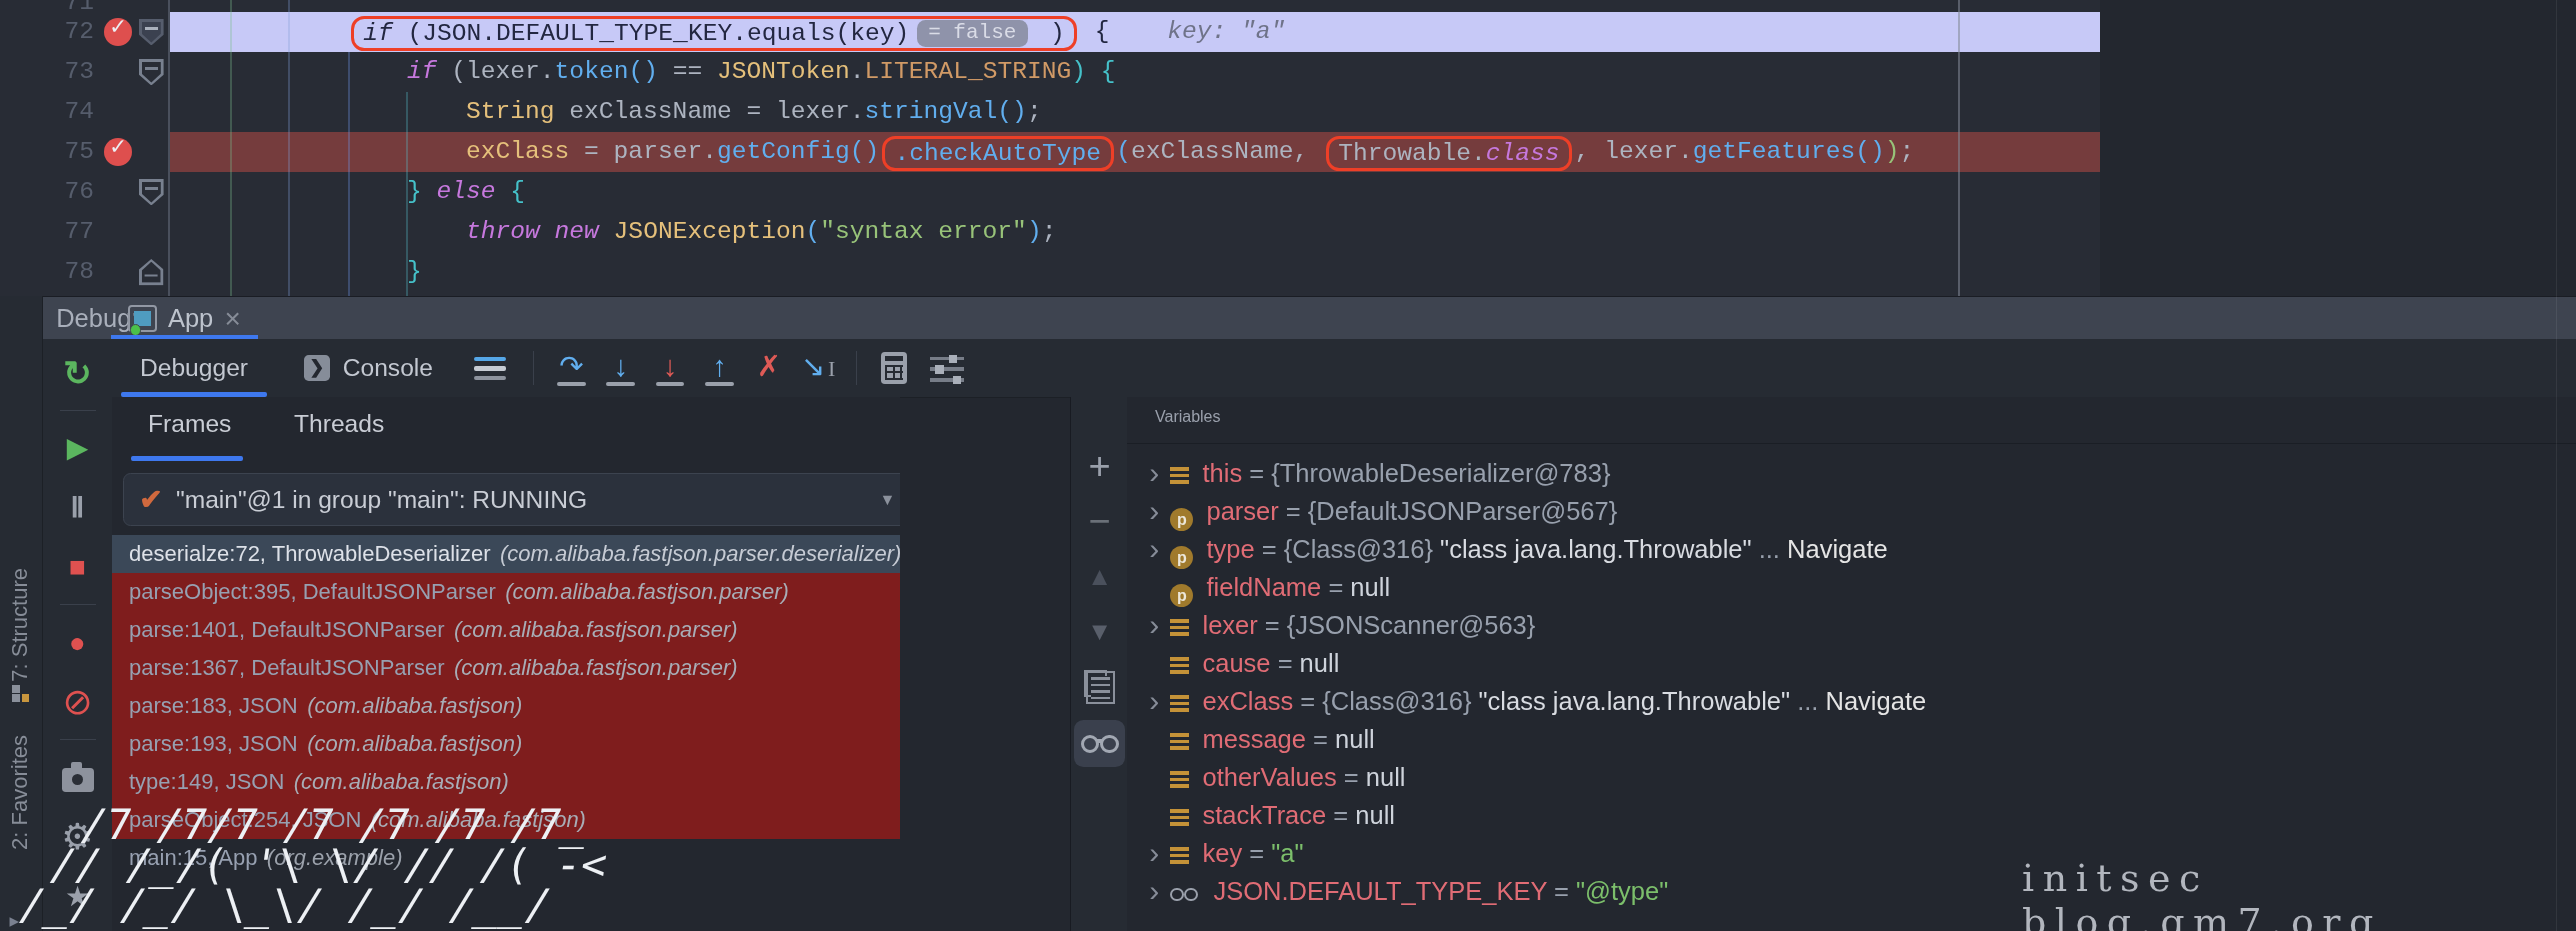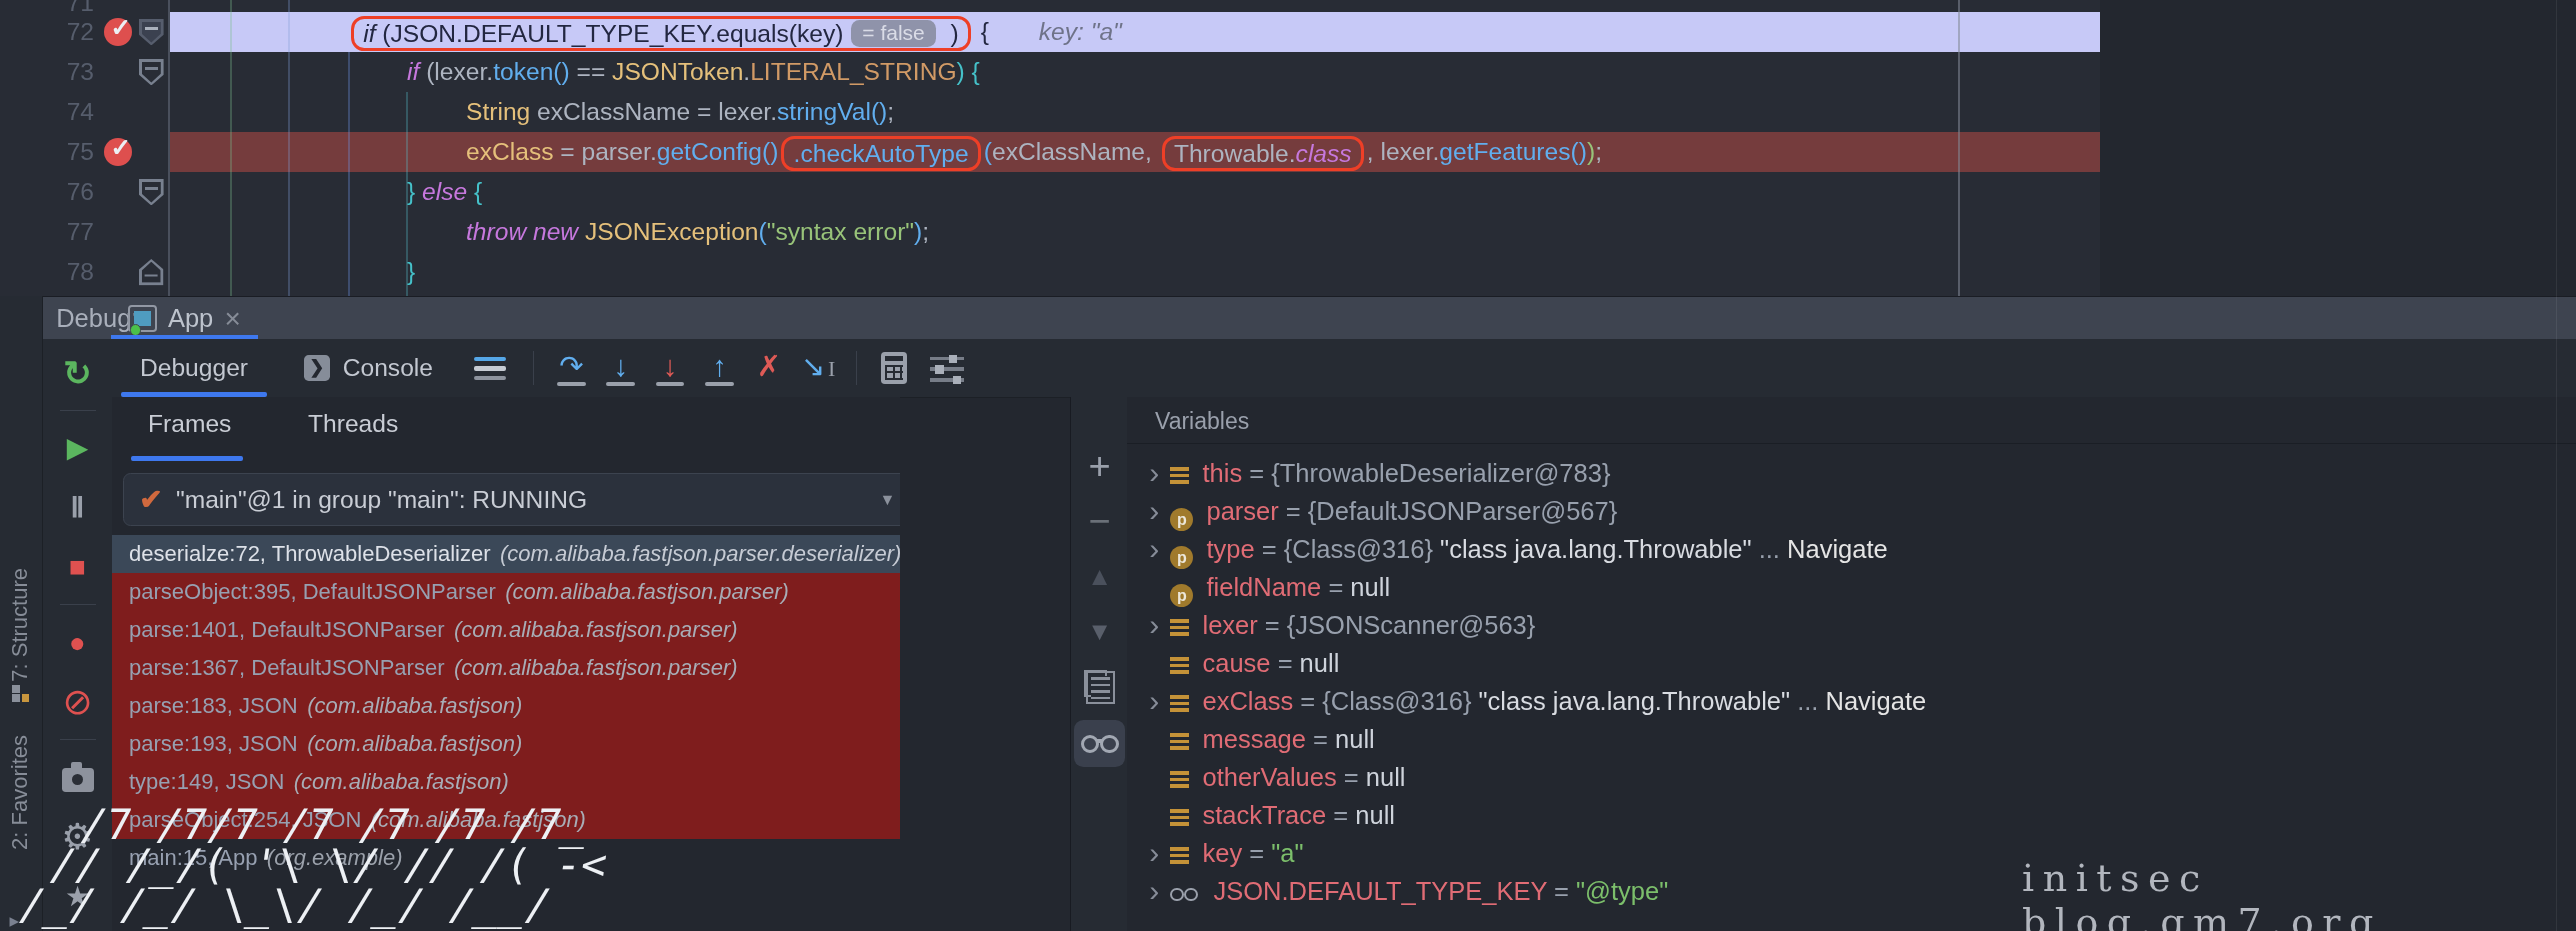--- a/index.html
+++ b/index.html
@@ -1,21 +1,21 @@
 <!DOCTYPE html>
 <html style="font-size:15px"><head>
 <meta charset="utf-8">
 <style>
   html,body{margin:0;padding:0}
   body{width:2576px;height:932px;overflow:hidden;background:#23272f;
        font-family:"Liberation Sans",sans-serif;position:relative;-webkit-font-smoothing:antialiased}
 
   
   #editor{position:absolute;left:0;top:0;width:2100px;height:296px;background:#282c35;
-          overflow:hidden;font-family:Liberation Sans, sans-serif;font-size:24.6px}
+          overflow:hidden;font-family:Liberation Mono, monospace;font-size:24.6px}
   #guides{position:absolute;inset:0;z-index:5;pointer-events:none}
   .vg{position:absolute;top:0;bottom:0;width:1.9px}
   .code-row{position:relative;height:40px;line-height:40px;white-space:pre}
   .code-row.sliver{height:12.3px;overflow:hidden}
   .row-bg{position:absolute;left:168px;right:0;top:0;bottom:0}
   .bg-sel .row-bg{background:#c7c9f7}
   .bg-exec .row-bg{background:#753c3d}
   .lnum{position:absolute;left:0;top:0;width:94px;text-align:right;color:#565d6c;font-size:24.6px;z-index:6}
   .sliver .lnum{top:-17px}
   .bp{position:absolute;left:104px;top:5.7px;width:28px;height:28px;background:#de4f4e;border-radius:50%;z-index:6}
@@ -102,21 +102,21 @@
   .icon-sliders i.bar{position:absolute;left:0;width:34px;height:3.8px;background:#777d88}
   .icon-sliders i.k{position:absolute;width:8.5px;height:8.5px;background:#aab0ba}
   .b1{top:1.9px}.b2{top:12.3px}.b3{top:23px}
   .k1{left:19px;top:0}.k2{left:5.7px;top:10.4px}.k3{left:23px;top:21px}
 
   
   #frames-panel{position:absolute;left:112px;top:397px;width:788px;height:535px;background:#23272f;overflow:hidden}
   .ftab{position:absolute;top:13.2px;color:#c9cdd5;font-size:24.6px}
   #ftab-frames{left:36px}
   #ftab-underline{position:absolute;left:19px;top:59px;width:112px;height:4.7px;background:#3e78ee;border-radius:1.9px}
-  #ftab-threads{left:196px}
+  #ftab-threads{left:182px}
   #thread-select{position:absolute;left:11.3px;top:76px;width:788px;height:51px;background:#2b313c;
                  border:0.9px solid #3c434f;border-radius:7.6px;display:flex;align-items:center;color:#c9cdd5;font-size:24.6px}
   #thread-check{color:#d0693e;font-size:28px;font-weight:700;margin:0 13.2px 0 15px}
   #thread-caret{position:absolute;right:17px;color:#8b919c;font-size:16px}
   .nav-arrow{position:absolute;top:83px;font-size:32px}
   #frames-up{left:832px;color:#676d78}
   #frames-down{left:886px;color:#c3c8d1}
   #frames-funnel{position:absolute;left:937px;top:89px;width:26.5px;height:26.5px;background:#c9ced6;
                  clip-path:polygon(0 6%,100% 6%,62% 50%,62% 94%,38% 94%,38% 50%)}
   #frames-list{position:absolute;left:0;top:138px;right:0}
@@ -140,21 +140,21 @@
       background-image:repeating-linear-gradient(180deg,transparent 0 3.8px,#8a909b 3.8px 6.6px);background-clip:content-box;padding:2.8px}
   .glass-wrap{width:51px;height:47px;background:#3a404d;border-radius:9.4px;display:flex;align-items:center;justify-content:center;margin-top:5.7px}
   .icon-glasses{width:38px;height:19px;position:relative}
   .icon-glasses::before,.icon-glasses::after{content:"";position:absolute;top:0.9px;width:12.3px;height:12.3px;
       border:3.8px solid #a2a8b3;border-radius:50%}
   .icon-glasses::before{left:0}.icon-glasses::after{right:0}
   .icon-glasses b{position:absolute;left:15px;top:5.7px;width:7.6px;height:3.8px;background:#a2a8b3}
 
   
   #variables-panel{position:absolute;left:1127px;top:397px;right:0;height:535px;background:#23272f;overflow:hidden}
-  #variables-title{position:absolute;left:28px;top:11.3px;color:#9aa0ac;font-size:23px}
+  #variables-title{position:absolute;left:28px;top:11.3px;color:#9aa0ac;font-size:16px}
   #variables-sep{position:absolute;left:0;right:0;top:46px;height:0.9px;background:#1a1e25}
   #variables-rows{position:absolute;left:0;top:57px;right:0}
   .vrow{height:38px;line-height:38px;white-space:nowrap;padding-left:11.3px;font-size:25.5px}
   .vchev{display:inline-block;width:32px;color:#868c98;font-size:30px;text-align:center;vertical-align:-0.9px}
   .vicon{display:inline-block;vertical-align:-2.8px;margin-right:13.2px}
   .vicon-field{width:19px;height:18px;background:repeating-linear-gradient(180deg,#c49238 0 3.8px,rgba(0,0,0,0) 3.8px 6.6px)}
   .vicon-param{width:23px;height:23px;border-radius:50%;background:#a07a2c;color:#ece7da;font-size:16px;font-weight:700;
                text-align:center;line-height:23px;vertical-align:-4.7px}
   .vicon-watch{width:30px;height:14px;position:relative;vertical-align:-1.9px}
   .vicon-watch::before,.vicon-watch::after{content:"";position:absolute;top:0;width:9.4px;height:9.4px;border:2.8px solid #9aa0ab;border-radius:50%}

